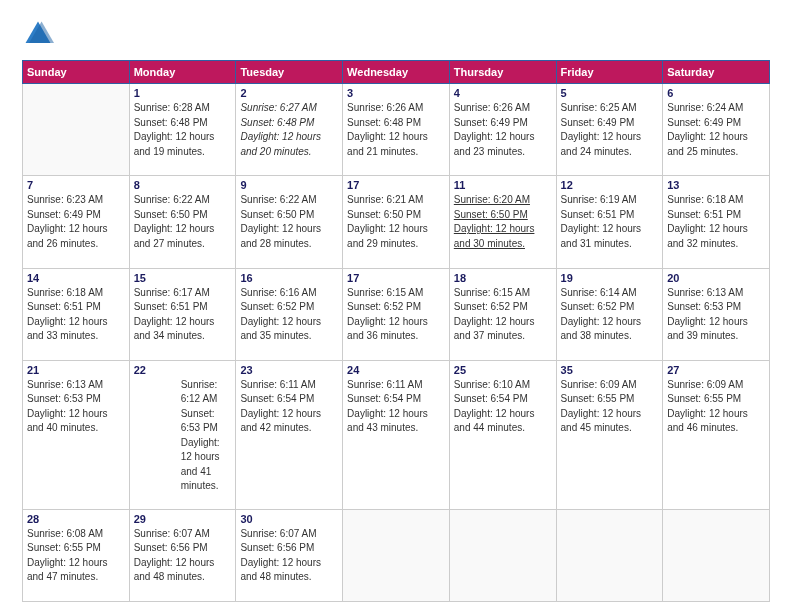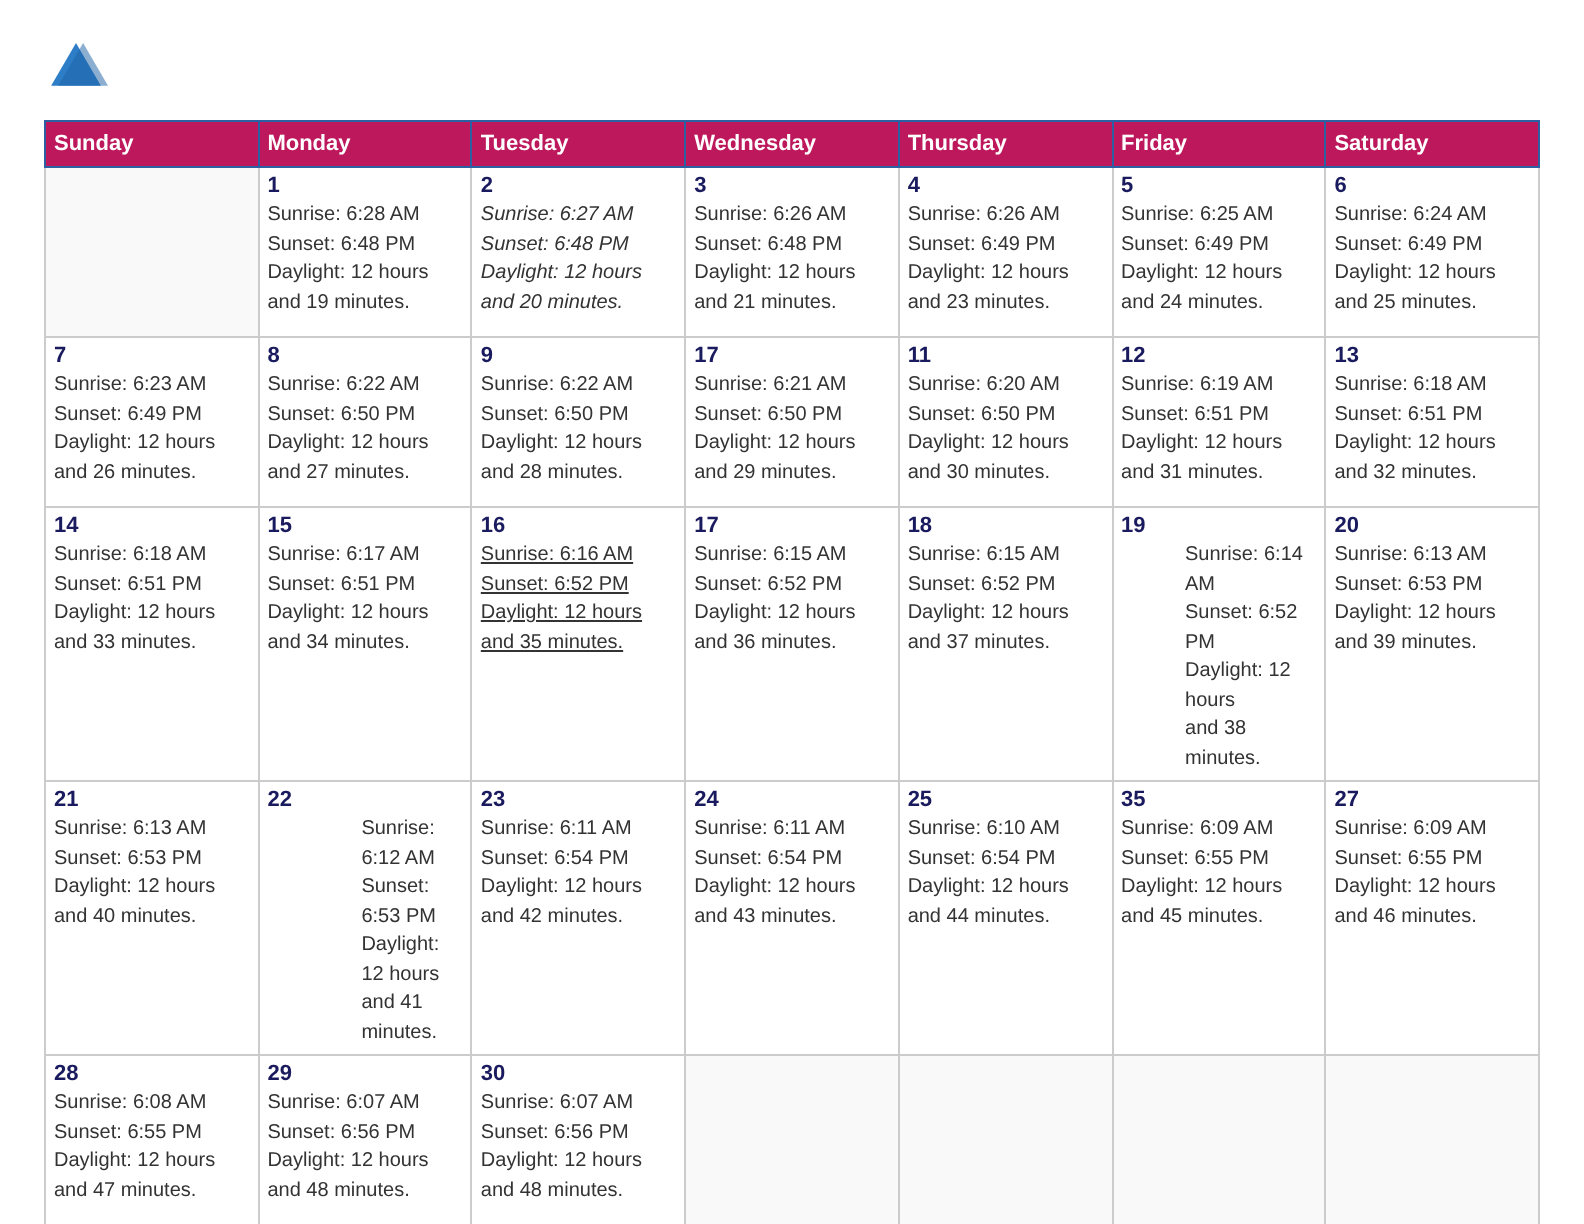--- a/index.html
+++ b/index.html
@@ -196,21 +196,21 @@
           </td>
           <td>
             <div class="day-num">17</div>
             <div class="day-info" style="white-space: pre-line;">Sunrise: 6:21 AM
 Sunset: 6:50 PM
 Daylight: 12 hours
 and 29 minutes.</div>
           </td>
           <td>
             <div class="day-num">11</div>
-            <div class="day-info" style="white-space: pre-line;">Sunrise: 6:20 AM
+            <div class="day-info" style="white-space: pre-line; text-decoration: underline;">Sunrise: 6:20 AM
 Sunset: 6:50 PM
 Daylight: 12 hours
 and 30 minutes.</div>
           </td>
           <td>
             <div class="day-num">12</div>
             <div class="day-info" style="white-space: pre-line;">Sunrise: 6:19 AM
 Sunset: 6:51 PM
 Daylight: 12 hours
 and 31 minutes.</div>
@@ -233,42 +233,42 @@
           </td>
           <td>
             <div class="day-num">15</div>
             <div class="day-info" style="white-space: pre-line;">Sunrise: 6:17 AM
 Sunset: 6:51 PM
 Daylight: 12 hours
 and 34 minutes.</div>
           </td>
           <td>
             <div class="day-num">16</div>
-            <div class="day-info" style="white-space: pre-line; text-decoration: underline;">Sunrise: 6:16 AM
+            <div class="day-info" style="white-space: pre-line;">Sunrise: 6:16 AM
 Sunset: 6:52 PM
 Daylight: 12 hours
 and 35 minutes.</div>
           </td>
           <td>
             <div class="day-num">17</div>
             <div class="day-info" style="white-space: pre-line;">Sunrise: 6:15 AM
 Sunset: 6:52 PM
 Daylight: 12 hours
 and 36 minutes.</div>
           </td>
           <td>
             <div class="day-num">18</div>
             <div class="day-info" style="white-space: pre-line;">Sunrise: 6:15 AM
 Sunset: 6:52 PM
 Daylight: 12 hours
 and 37 minutes.</div>
           </td>
           <td>
             <div class="day-num">19</div>
-            <div class="day-info" style="white-space: pre-line; margin-left: 32px;">Sunrise: 6:14 AM
+            <div class="day-info" style="white-space: pre-line;">Sunrise: 6:14 AM
 Sunset: 6:52 PM
 Daylight: 12 hours
 and 38 minutes.</div>
           </td>
           <td>
             <div class="day-num">20</div>
             <div class="day-info" style="white-space: pre-line;">Sunrise: 6:13 AM
 Sunset: 6:53 PM
 Daylight: 12 hours
 and 39 minutes.</div>

